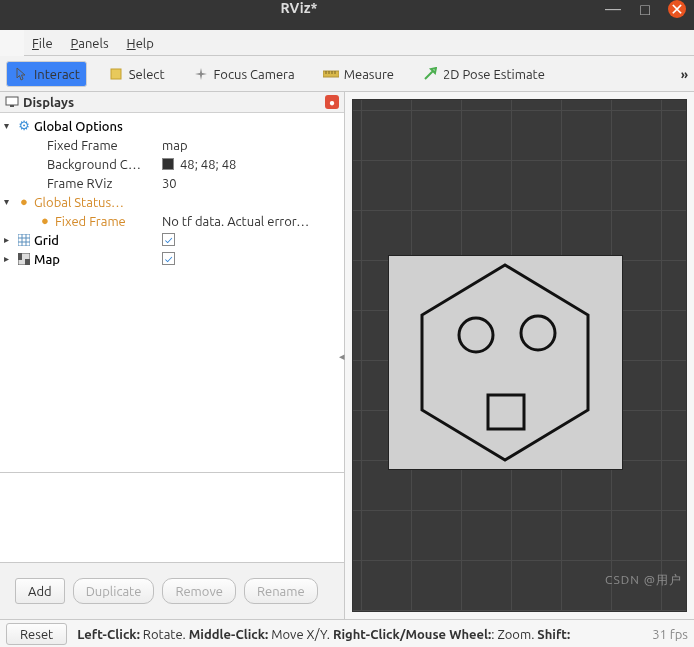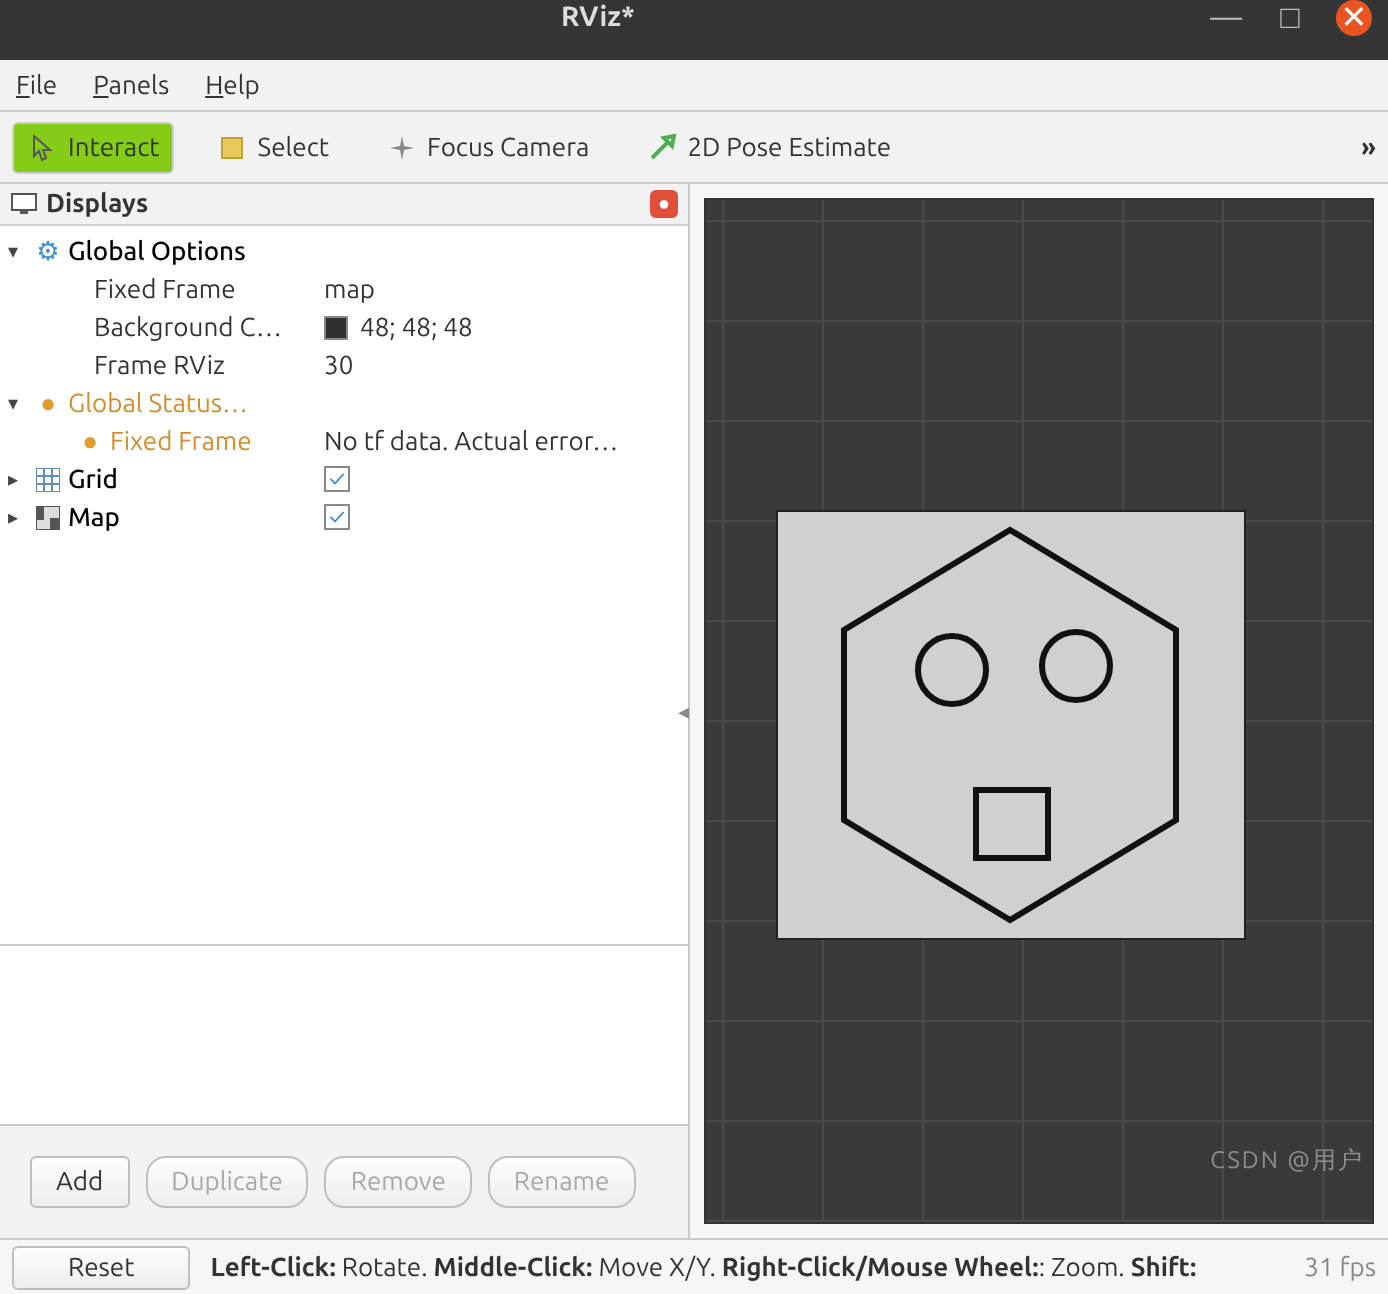--- a/index.html
+++ b/index.html
@@ -35,33 +35,33 @@
     margin-left: 14px; display:flex; align-items:center; justify-content:center; font-size:16px; line-height:1;
   }
   .win-min { color:#bbb; }
   .win-max { color:#bbb; }
   .win-close { background:#e95420; color:#fff; }
   
   .menubar {
     height: 26px;
     background: #f2f2f2;
     border-bottom: 1px solid #c9c9c9;
-    display:flex; align-items:center; padding:0 8px; gap:18px;
+    display:flex; align-items:center; padding:0 8px; gap:18px;margin-left:24px;
   }
   .menu-item { text-decoration: underline; text-decoration-color: transparent; }
   .menu-item::first-letter { text-decoration: underline; }
   
   .toolbar {
     height: 36px;
     background: #f2f2f2;
     border-bottom: 1px solid #c9c9c9;
     display:flex; align-items:center; padding:0 6px; gap:14px;
   }
   .tool-btn { display:flex; align-items:center; gap:5px; padding:4px 6px; border:1px solid transparent; border-radius:3px; cursor:pointer; }
-  .tool-btn.active { border:1px solid #d0d0d0; background:#84cc16; }
+  .tool-btn.active { border:1px solid #d0d0d0; background:#3b82f6; }
   .tool-icon { width:16px; height:16px; display:flex; align-items:center; justify-content:center; }
   .more { margin-left:auto; font-weight:bold; }
   
   .main {
     flex:1; display:flex; min-height:0;
   }
   .left-panel {
     width: 345px; display:flex; flex-direction:column; border-right:1px solid #c9c9c9; background:#fff;
   }
   .panel-header {
@@ -156,20 +156,32 @@
   <div class="tool-btn">
     <span class="tool-icon">
       <svg width="14" height="14" viewBox="0 0 14 14">
           <path d="M7 1 L8 6 L13 7 L8 8 L7 13 L6 8 L1 7 L6 6 Z" fill="#888"></path>
         </svg>
     </span>
     <span>Focus Camera</span>
   </div>
   <div class="tool-btn">
     <span class="tool-icon">
+      <svg width="16" height="10" viewBox="0 0 16 10">
+          <rect x="0" y="2" width="16" height="6" fill="#d9b84a" stroke="#b0923a"></rect>
+          <line x1="3" y1="2" x2="3" y2="5" stroke="#7a6425"></line>
+          <line x1="6" y1="2" x2="6" y2="5" stroke="#7a6425"></line>
+          <line x1="9" y1="2" x2="9" y2="5" stroke="#7a6425"></line>
+          <line x1="12" y1="2" x2="12" y2="5" stroke="#7a6425"></line>
+        </svg>
+    </span>
+    <span>Measure</span>
+  </div>
+  <div class="tool-btn">
+    <span class="tool-icon">
       <svg width="14" height="14" viewBox="0 0 14 14">
           <path d="M2 12 L10 4 L8 2 L13 1 L12 6 L10 4" fill="none" stroke="#4caf50" stroke-width="2"></path>
         </svg>
     </span>
     <span>2D Pose Estimate</span>
   </div>
   <div class="more">»</div>
 </div>
 
 <div class="main">
@@ -286,21 +298,21 @@
         <circle cx="150" cy="78" r="17" fill="none" stroke="#111" stroke-width="3"></circle>
         <rect x="100" y="140" width="36" height="34" fill="none" stroke="#111" stroke-width="3"></rect>
       </svg>
     </div>
 
     <div class="watermark">CSDN @用户</div>
   </div>
 </div>
 
 <div class="statusbar">
-  <div class="btn" style="padding:3px 27px">Reset</div>
+  <div class="btn" style="padding:3px 13px">Reset</div>
   <div style="white-space:nowrap;overflow:hidden;flex:1">
     <b>Left-Click:</b><span> Rotate. </span>
     <b>Middle-Click:</b><span> Move X/Y. </span>
     <b>Right-Click/Mouse Wheel:</b><span>: Zoom. </span>
     <b>Shift:</b>
   </div>
   <div style="margin-left:auto;color:#888">31 fps</div>
 </div>
 
 </body></html>

